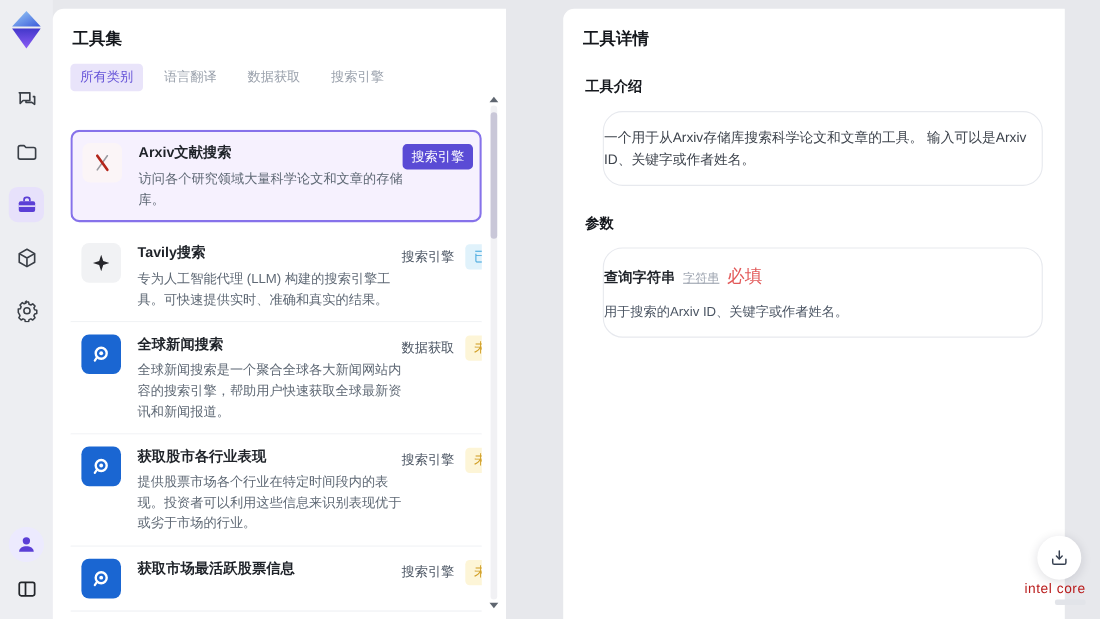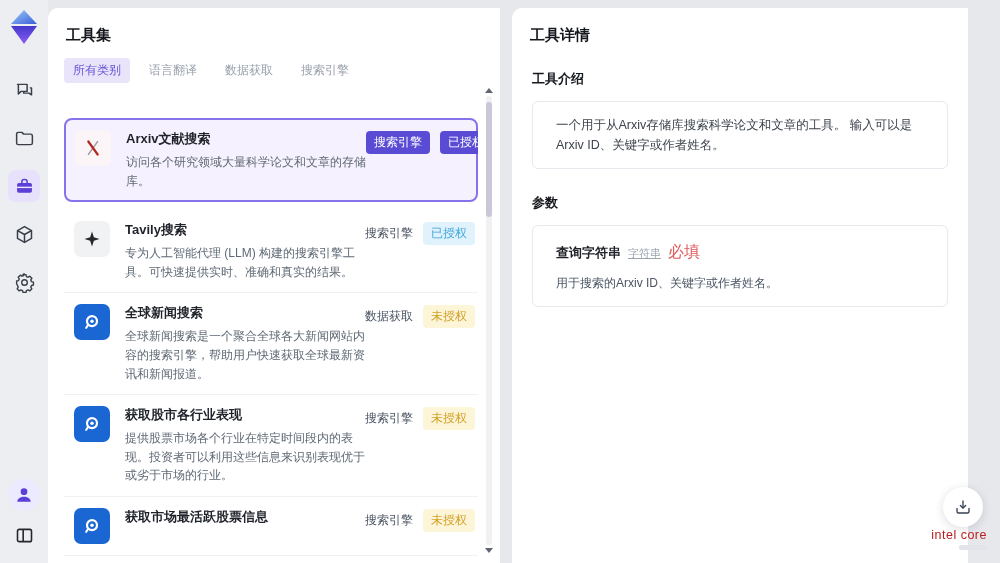--- a/index.html
+++ b/index.html
@@ -21,21 +21,21 @@
   .rail-btn {
     width:32px; height:32px; border-radius:8px;
     display:flex; align-items:center; justify-content:center; cursor:pointer;
   }
   .rail-btn.active { background:#e7e1fb; }
   .rail-bottom { margin-top:auto; display:flex; flex-direction:column; align-items:center; gap:8px; margin-bottom:12px; }
   .rail-btn.user { background:#eceafe; border-radius:50%; }
 
   
   .list-panel {
-    position:absolute; left:48px; top:8px; width:452px; height:555px;
+    position:absolute; left:48px; top:8px; width:412px; height:555px;
     background:#ffffff; border-radius:10px 0 0 0;
   }
   .details-panel {
     position:absolute; left:512px; top:8px; width:456px; height:555px;
     background:#ffffff; border-radius:10px 0 0 0;
   }
 
   .panel-title { font-size:15px; font-weight:bold; color:#15181d; padding:18px 0 0 18px; }
 
   
@@ -75,22 +75,22 @@
   .sb-track { position:absolute; left:1px; top:8px; bottom:8px; width:6px; background:#f1f1f4; border-radius:3px; }
   .sb-thumb { position:absolute; left:1px; top:14px; width:6px; height:115px; background:#c9c7d8; border-radius:3px; }
   .sb-arrow { position:absolute; left:0; width:0; height:0; border-left:4px solid transparent; border-right:4px solid transparent; }
   .sb-arrow.up   { top:0; border-bottom:5px solid #5f6670; }
   .sb-arrow.down { bottom:0; border-top:5px solid #5f6670; }
 
   
   .dp-inner { padding:0 20px; }
   .section-h { font-size:13px; font-weight:bold; color:#15181d; margin-top:25px; }
   .info-box {
-    margin-top:13px; border:1px solid #e7e9ee; border-radius:6px;
-    padding:13px 23px; font-size:12.5px; color:#3d434c; line-height:1.6; background:#fff;
+    margin-top:13px; border:1px solid #e7e9ee; border-radius:18px;
+    padding:13px 0; font-size:12.5px; color:#3d434c; line-height:1.6; background:#fff;margin-left:16px;
   }
   .param-line { display:flex; align-items:baseline; gap:7px; }
   .param-name { font-size:13px; font-weight:bold; color:#1f2329; }
   .param-type { font-size:11px; color:#9ca3af;text-decoration:underline; }
   .param-req  { font-size:16px; color:#e25a5a; }
   .param-desc { font-size:12px; color:#4b5563; margin-top:9px; }
 
   
   .fab {
     position:absolute; right:17px; bottom:36px; width:40px; height:40px; border-radius:50%;

